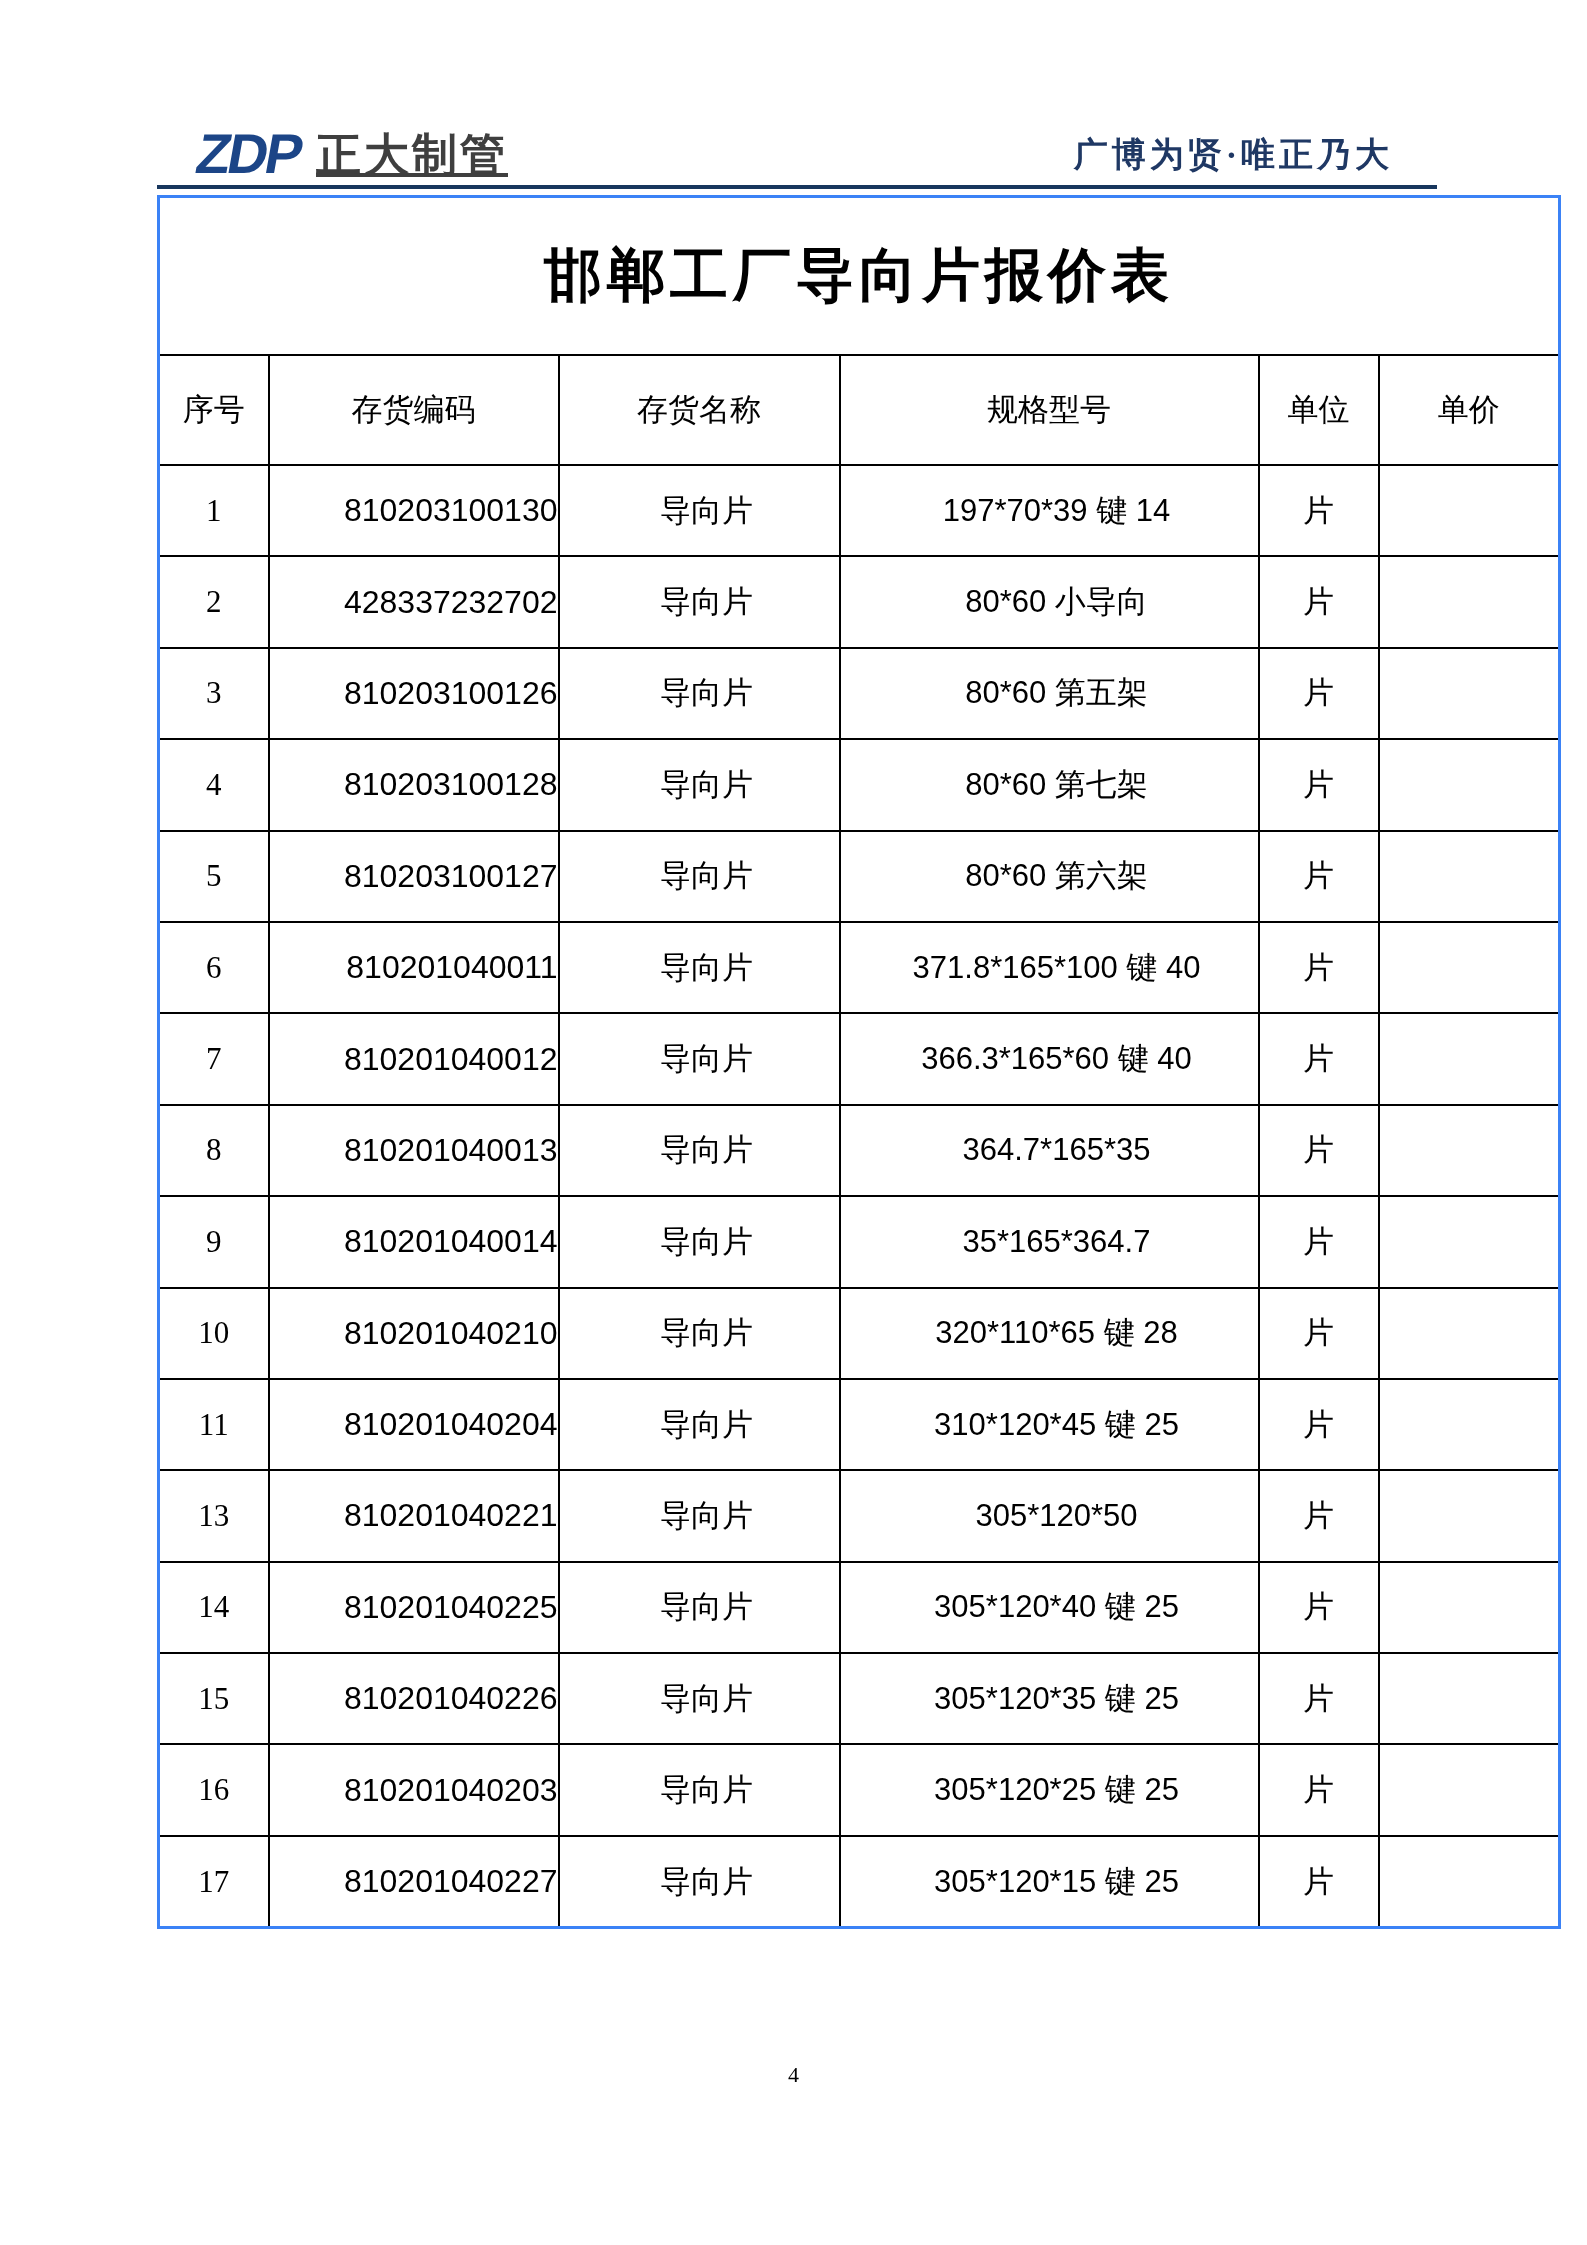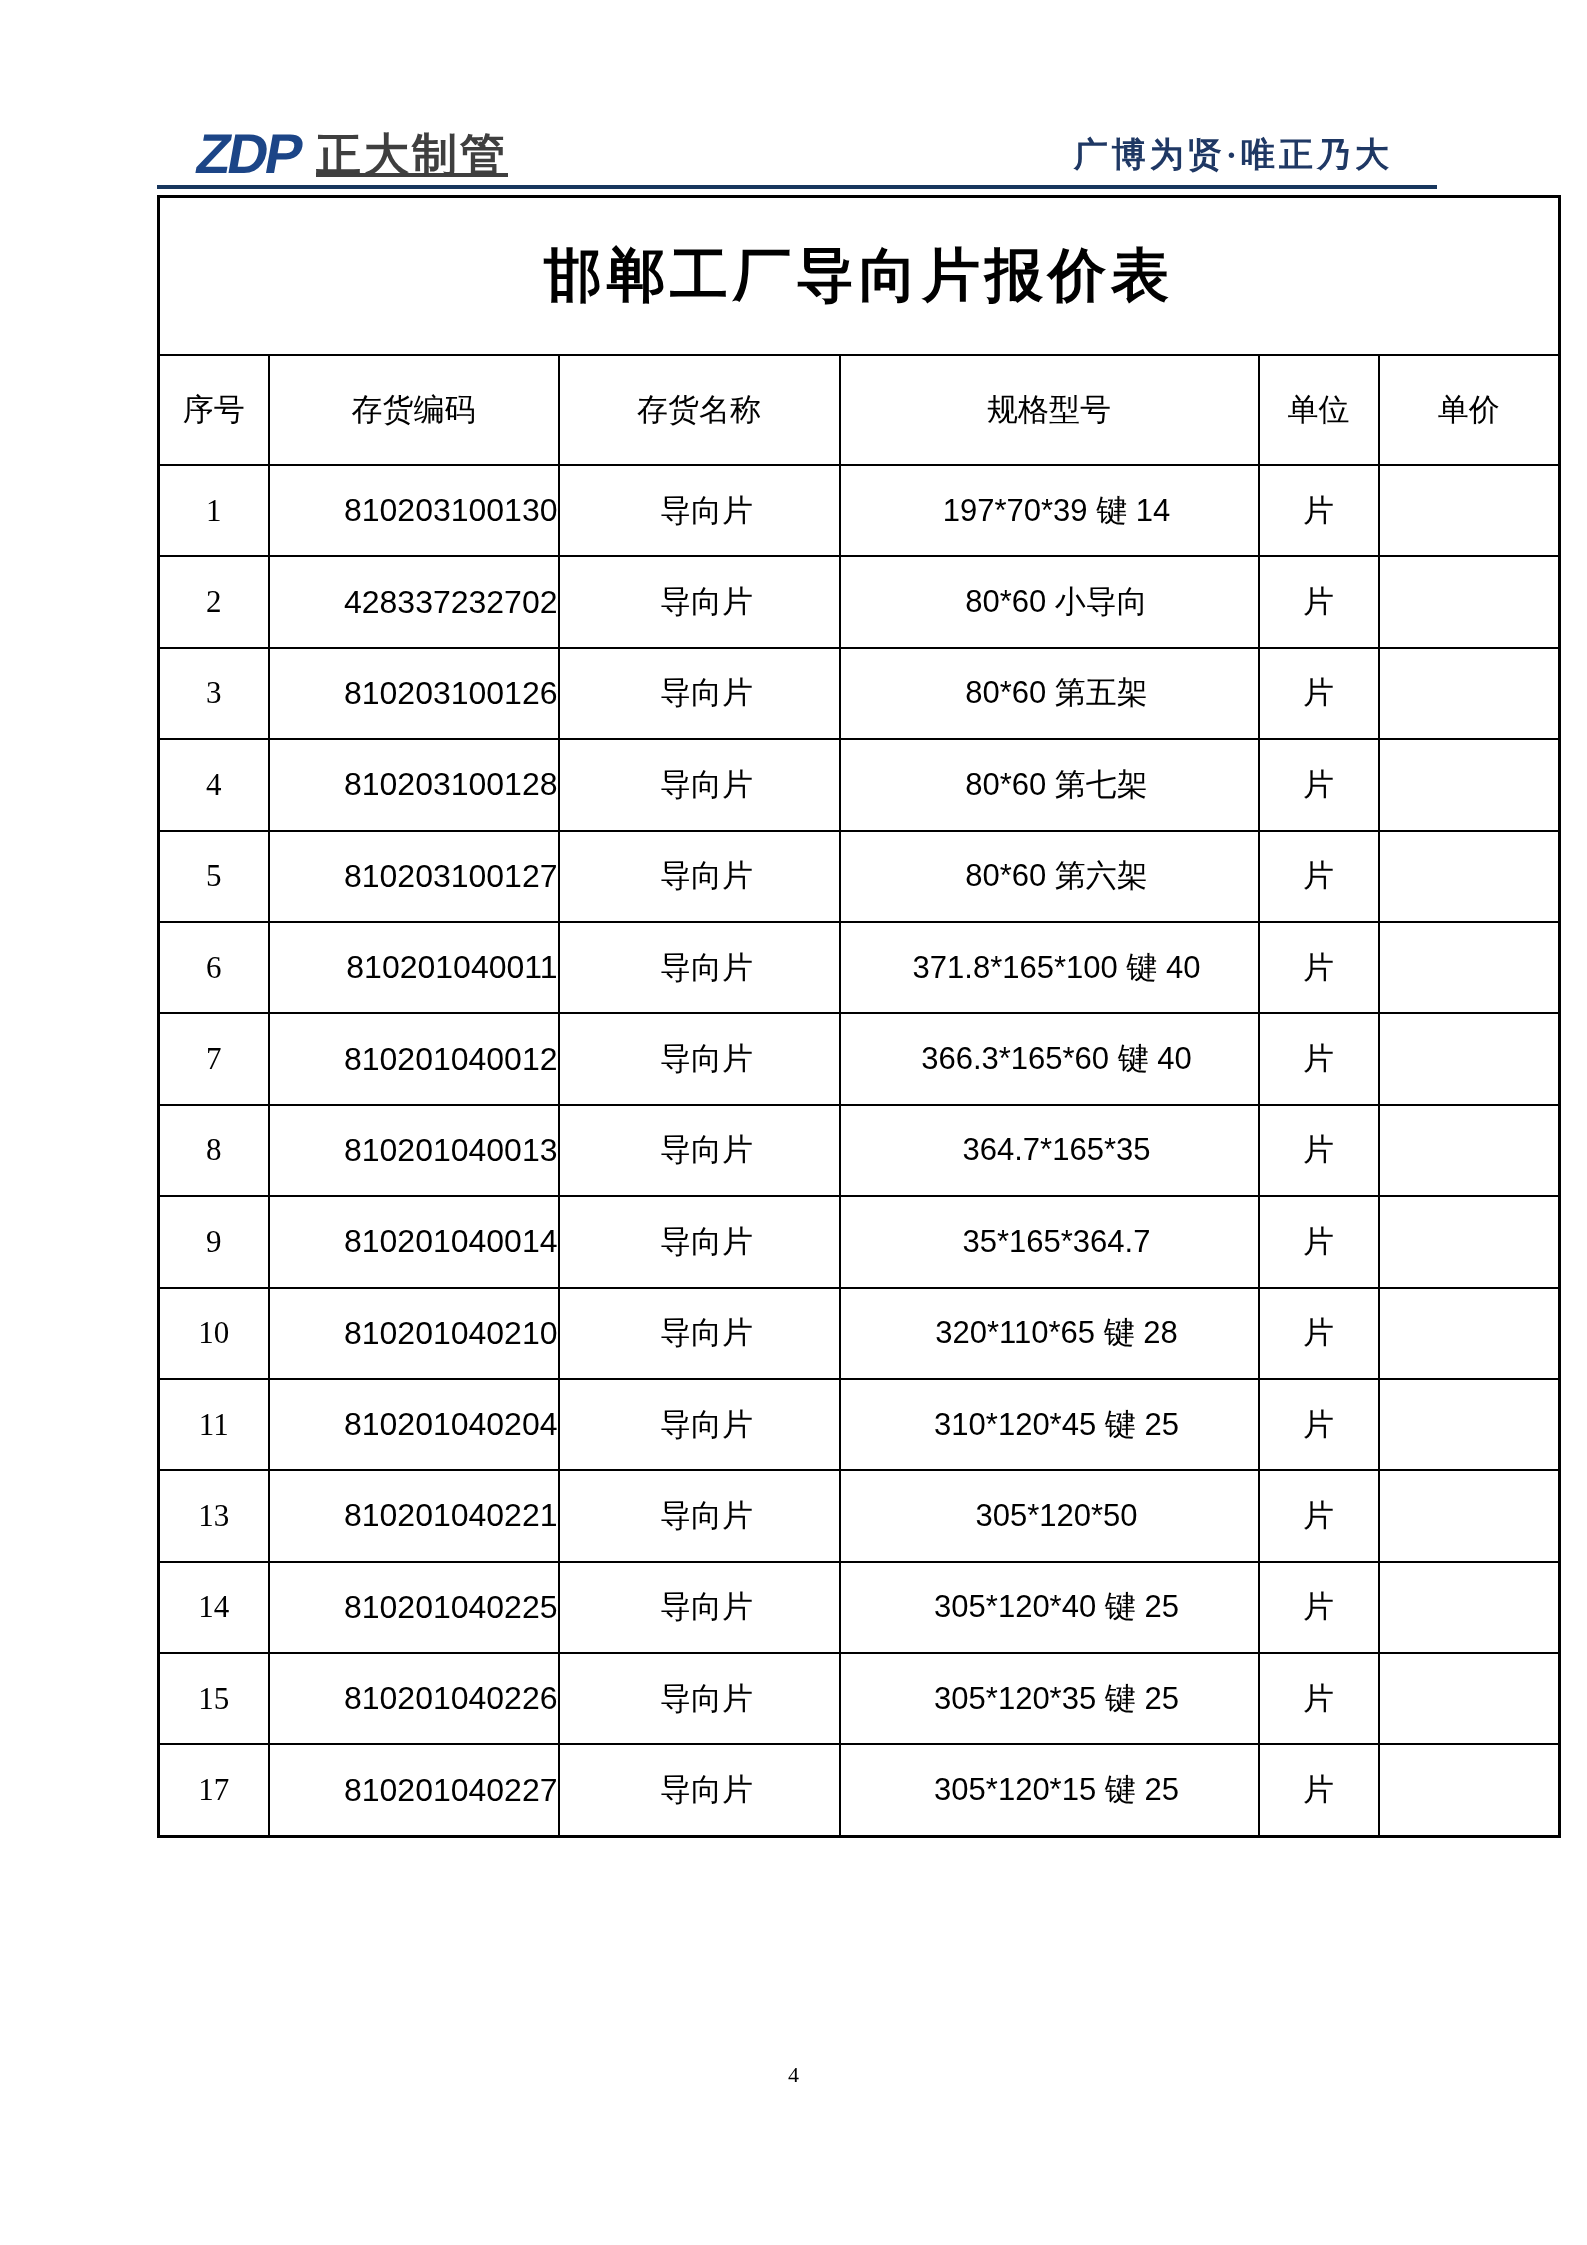--- a/index.html
+++ b/index.html
@@ -44,21 +44,21 @@
     table-layout:fixed;
     font-size:31px;
   }
   .sheet-table td{
     border:2px solid #000;
     padding:0;
     vertical-align:middle;
     overflow:hidden;
     white-space:nowrap;
   }
-  .sheet-table{border:3px solid #000000;}
+  .sheet-table{border:3px solid #3b82f6;}
   .title-row td{height:156px;text-align:center;}
   .doc-title{
     font-family:"Liberation Serif","DejaVu Serif",serif;
     font-size:58px;font-weight:bold;letter-spacing:5px;
   }
   .head-row td{
     height:108px;text-align:center;
     font-family:"Liberation Serif","DejaVu Serif",serif;
     font-size:31px;
   }
@@ -238,20 +238,28 @@
     </tr>
         <tr class="data-row">
       <td class="cell-no">15</td>
       <td class="cell-code">810201040226</td>
       <td class="cell-name">导向片</td>
       <td class="cell-spec">305*120*35 键 25</td>
       <td class="cell-unit">片</td>
       <td class="cell-price"></td>
     </tr>
         <tr class="data-row">
+      <td class="cell-no">16</td>
+      <td class="cell-code">810201040203</td>
+      <td class="cell-name">导向片</td>
+      <td class="cell-spec">305*120*25 键 25</td>
+      <td class="cell-unit">片</td>
+      <td class="cell-price"></td>
+    </tr>
+        <tr class="data-row">
       <td class="cell-no">17</td>
       <td class="cell-code">810201040227</td>
       <td class="cell-name">导向片</td>
       <td class="cell-spec">305*120*15 键 25</td>
       <td class="cell-unit">片</td>
       <td class="cell-price"></td>
     </tr>
       </tbody>
   </table>
 

